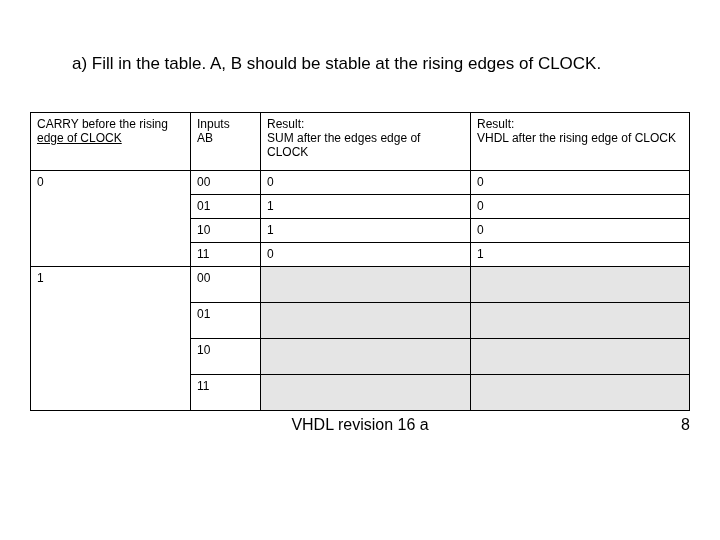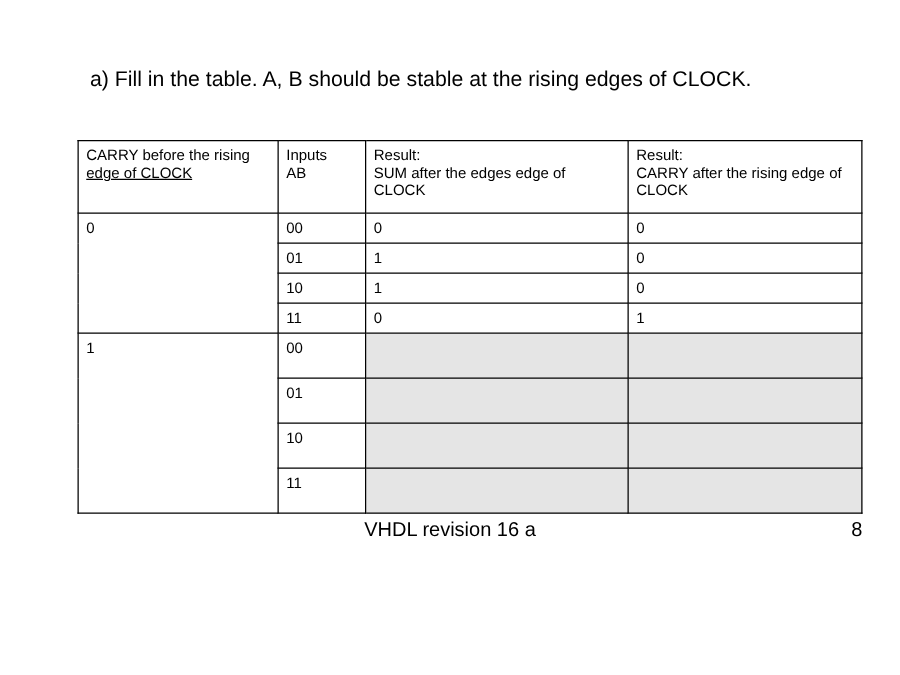--- a/index.html
+++ b/index.html
@@ -18,21 +18,20 @@
     box-sizing: border-box;
   }
   .title {
     font-size: 17px;
     padding-top: 54px;
     padding-left: 72px;
     padding-right: 30px;
   }
   .table-wrap {
     padding: 38px 30px 0 30px;
-    margin-left: 32px;
   }
   table {
     border-collapse: collapse;
     width: 100%;
     table-layout: fixed;
   }
   col.c1 { width: 160px; }
   col.c2 { width: 70px; }
   col.c3 { width: 210px; }
   col.c4 { width: auto; }
@@ -100,21 +99,21 @@
         <th>
           <span>Inputs</span><br>
           <span>AB</span>
         </th>
         <th>
           <span>Result:</span><br>
           <span>SUM after the edges edge of CLOCK</span>
         </th>
         <th>
           <span>Result:</span><br>
-          <span>CARRY after the rising edge of CLOCK</span>
+          <span>VHDL after the rising edge of CLOCK</span>
         </th>
       </tr>
 
       <tr>
         <td class="short" rowspan="4">0</td>
         <td class="short">00</td>
         <td class="short">0</td>
         <td class="short">0</td>
       </tr>
       <tr>

